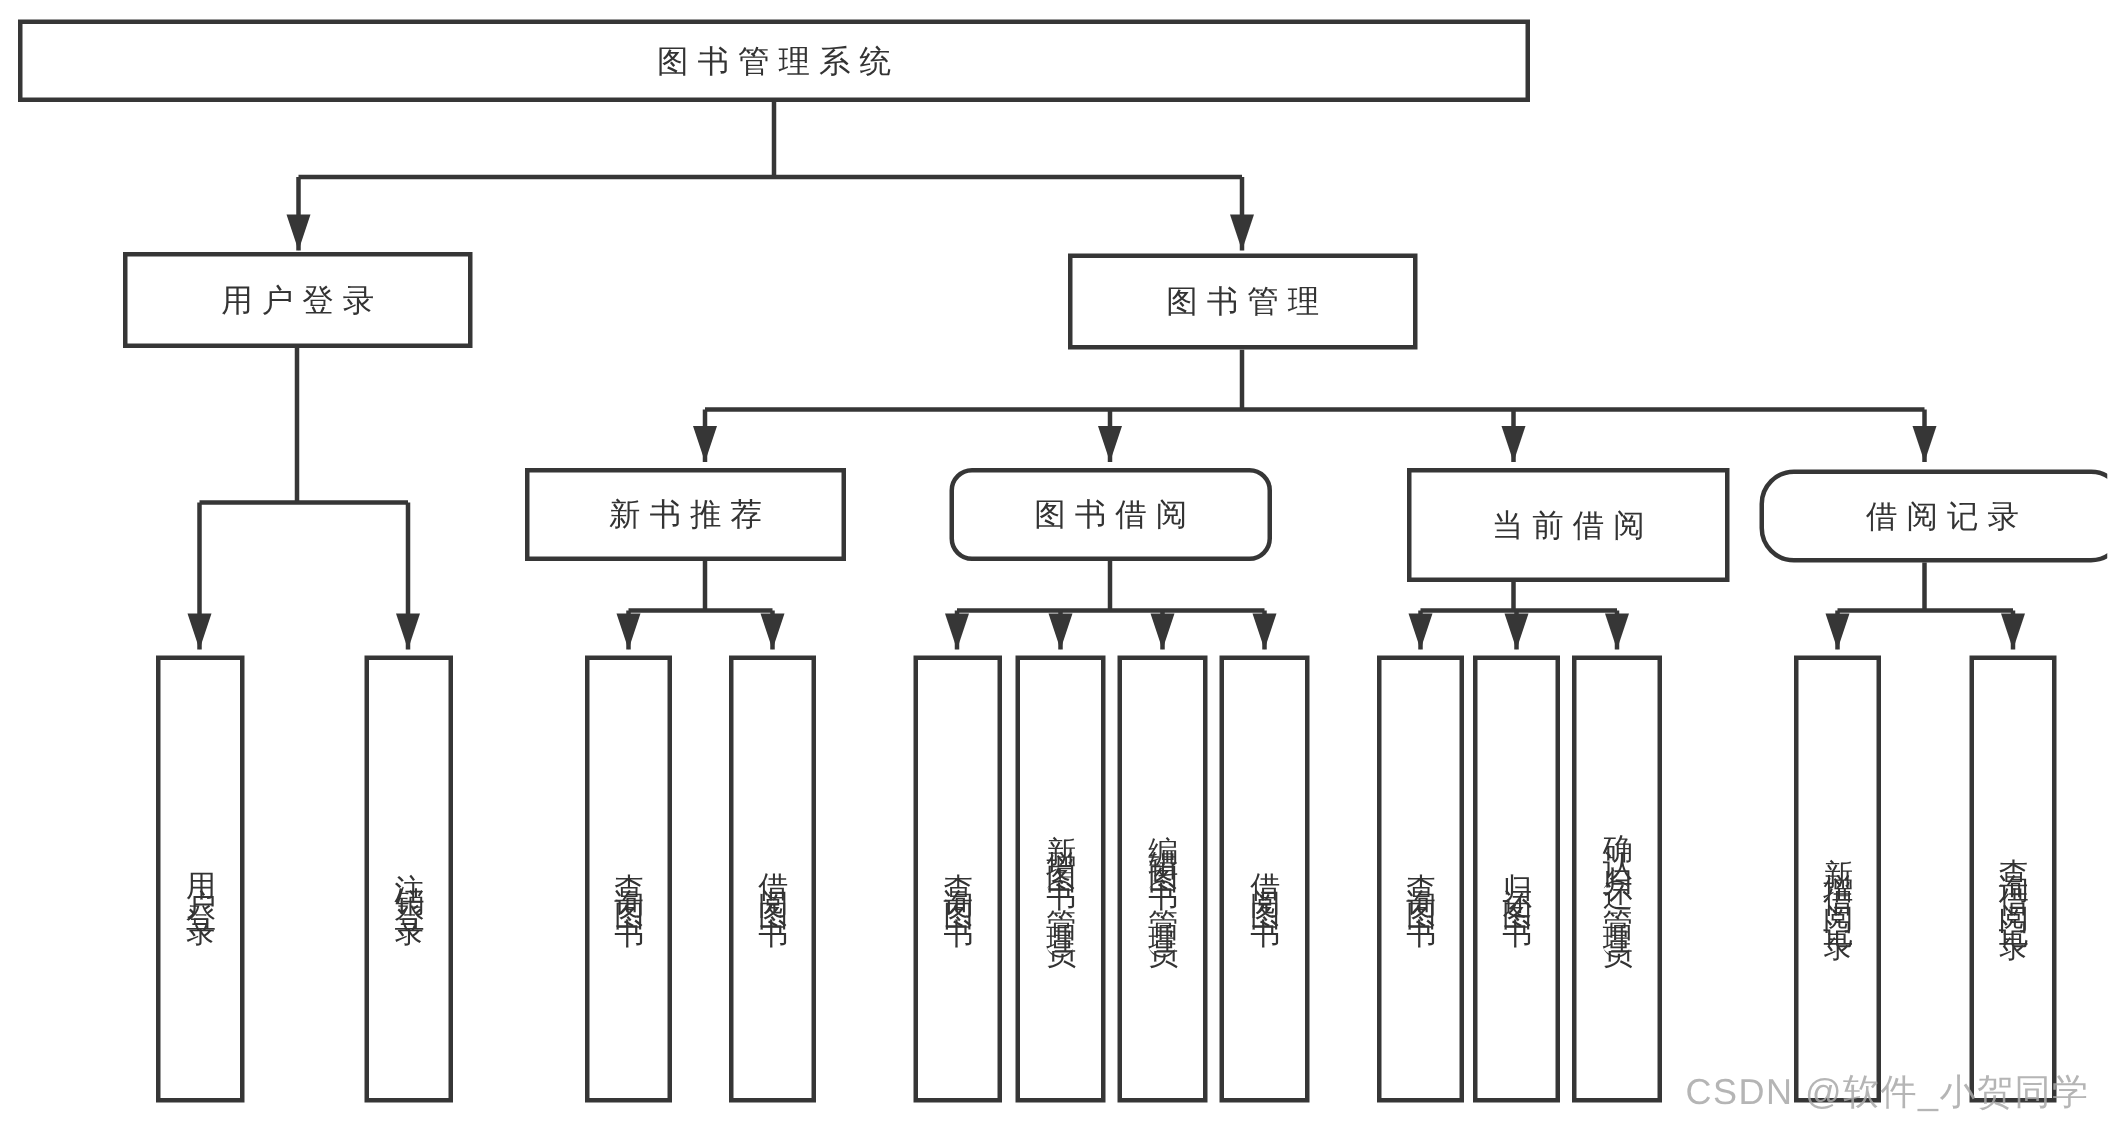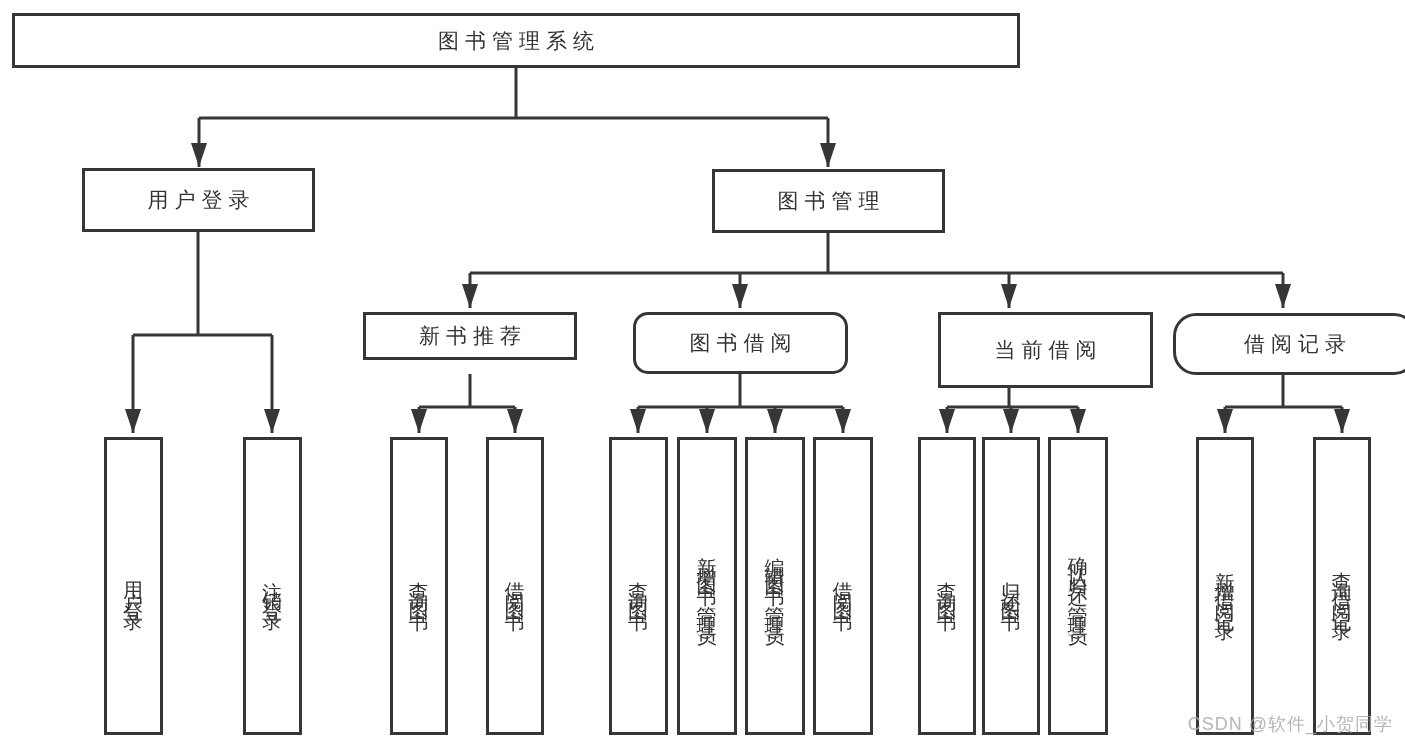--- a/index.html
+++ b/index.html
@@ -27,21 +27,21 @@
     white-space: nowrap; color: var(--text,#333);
   }
   .vbox span {
     writing-mode: vertical-rl; text-orientation: mixed;
     font-size: 20px; letter-spacing: 10px; line-height: 1;
     color: var(--text,#333);
   }
   .vbox { top: 437px; height: 298px; }
   #watermark {
     position: absolute; right: 12px; top: 712px;
-    font-size: 18px; color: var(--watermark,#a9a9a9);
+    font-size: 24px; color: var(--watermark,#a9a9a9);
     letter-spacing: 1px; white-space: nowrap; z-index: 5;
     opacity: 0.85;
   }
 </style>
 </head>
 <body>
 
 <div id="stage">
 
   <svg id="wires" viewBox="0 0 1405 747" xmlns="http://www.w3.org/2000/svg">
@@ -96,21 +96,21 @@
     <span>图书管理系统</span>
   </div>
 
   <div class="node hbox" style="left:82px; top:168px; width:233px; height:64px;">
     <span>用户登录</span>
   </div>
   <div class="node hbox" style="left:712px; top:169px; width:233px; height:64px;text-align:right;">
     <span>图书管理</span>
   </div>
 
-  <div class="node hbox" style="left:363px; top:312px; width:214px; height:48px;">
+  <div class="node hbox" style="left:350px; top:312px; width:214px; height:62px;">
     <span>新书推荐</span>
   </div>
   <div class="node hbox" style="left:633px; top:312px; width:215px; height:62px;border-radius:15px;">
     <span>图书借阅</span>
   </div>
   <div class="node hbox" style="left:938px; top:312px; width:215px; height:76px;">
     <span>当前借阅</span>
   </div>
   <div class="node hbox" style="left:1173px; top:313px; width:244px; height:62px;border-radius:23px;">
     <span>借阅记录</span>

